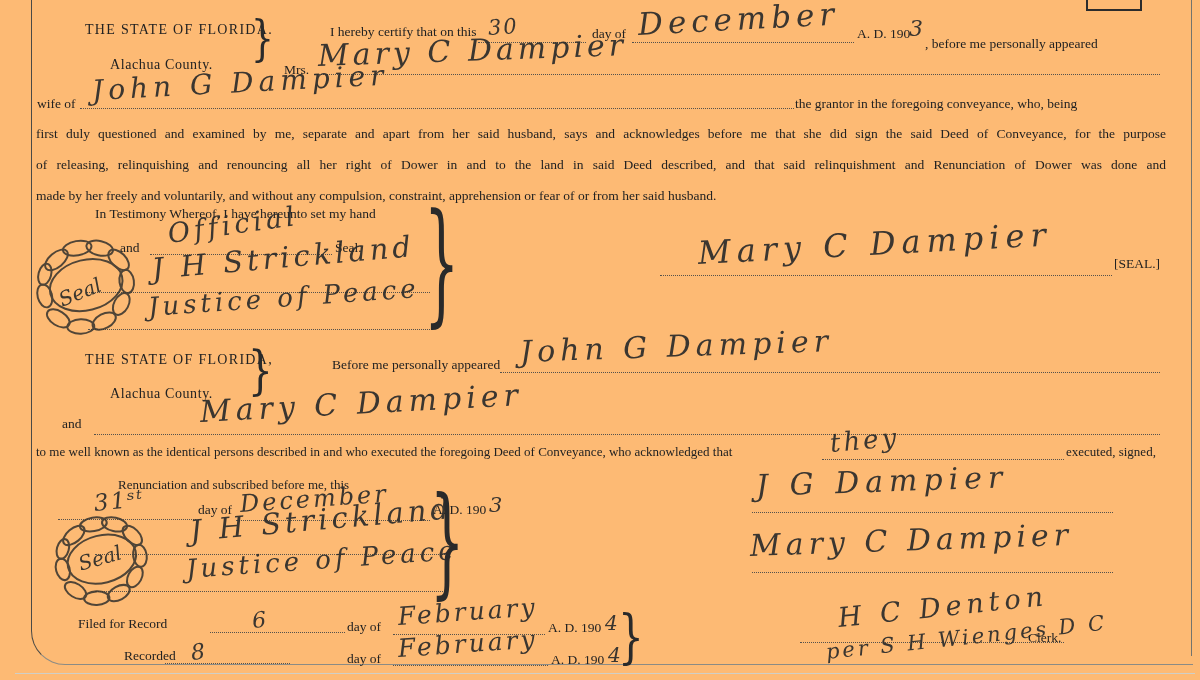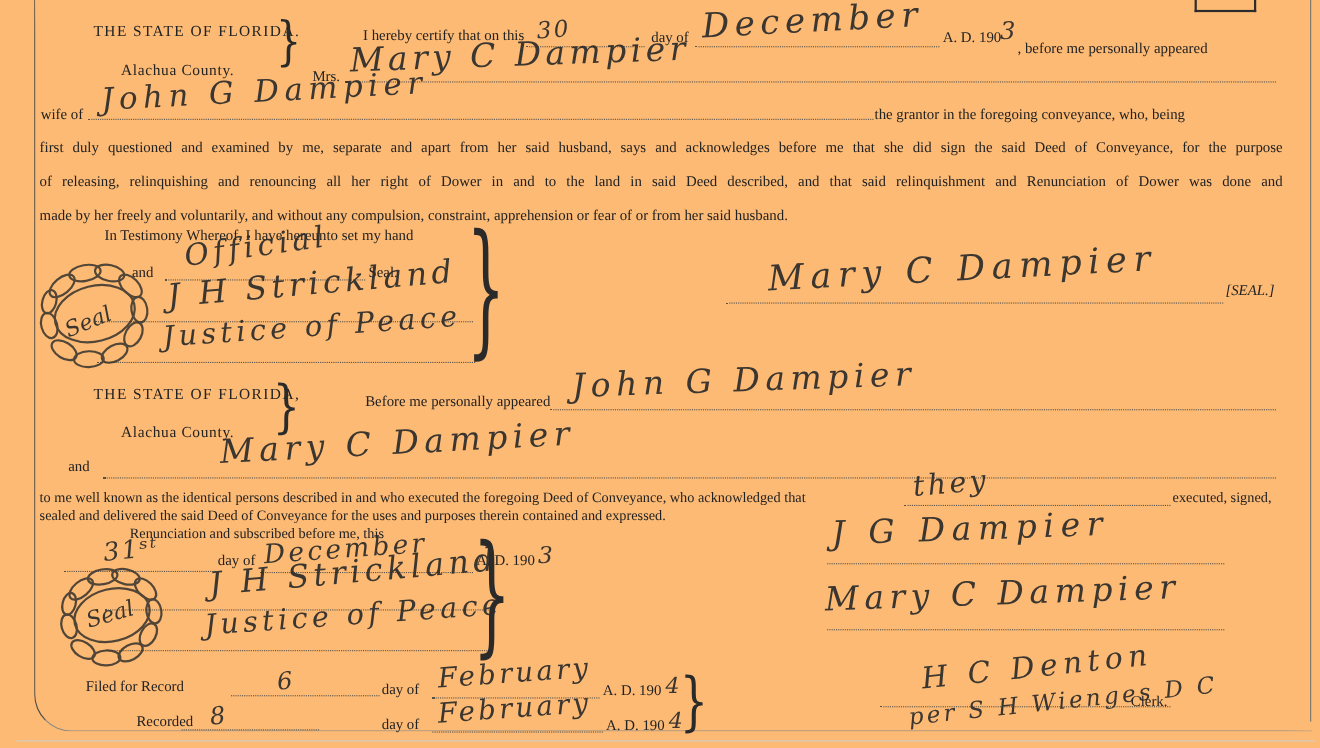--- a/index.html
+++ b/index.html
@@ -79,39 +79,38 @@
       <ellipse cx="27" cy="95" rx="14" ry="8" transform="rotate(212 27 95)"></ellipse>
       <ellipse cx="12" cy="70" rx="13" ry="8" transform="rotate(255 12 70)"></ellipse>
       <ellipse cx="12" cy="46" rx="12" ry="7" transform="rotate(285 12 46)"></ellipse>
       <ellipse cx="58" cy="58" rx="41" ry="28" transform="rotate(-14 58 58)"></ellipse>
     </g>
   </svg>
   <div class="sealword" style="left:58px;top:280px;font-size:20px;transform:rotate(-22deg);">Seal</div>
 
   <div class="hw" style="left:698px;top:234px;font-size:32px;letter-spacing:6px;transform:rotate(-3deg);">Mary C Dampier</div>
   <div class="dot" style="left:660px;top:275px;width:452px;"></div>
-  <div class="p" style="left:1114px;top:256px;font-style:italic;">[SEAL.]</div>
+  <div class="p" style="left:1114px;top:256px;">[SEAL.]</div>
 
   <div class="p caps" style="left:85px;top:352px;">THE STATE OF FLORIDA,</div>
   <div class="brace" style="left:248px;top:346px;font-size:52px;transform:scaleX(.75);">}</div>
   <div class="p caps" style="left:110px;top:386px;letter-spacing:.6px;">Alachua County.</div>
 
   <div class="p" style="left:332px;top:357px;">Before me personally appeared</div>
   <div class="hw" style="left:520px;top:334px;font-size:30px;letter-spacing:5px;transform:rotate(-2deg);">John G Dampier</div>
   <div class="dot" style="left:500px;top:372px;width:660px;"></div>
 
   <div class="p" style="left:62px;top:416px;">and</div>
   <div class="hw" style="left:200px;top:394px;font-size:30px;letter-spacing:5px;transform:rotate(-3deg);">Mary C Dampier</div>
   <div class="dot" style="left:94px;top:434px;width:1066px;"></div>
 
   <div class="p" style="left:36px;top:444px;font-size:13px;">to me well known as the identical persons described in and who executed the foregoing Deed of Conveyance, who acknowledged that</div>
   <div class="hw" style="left:830px;top:428px;font-size:26px;letter-spacing:3px;transform:rotate(-5deg);">they</div>
   <div class="dot" style="left:822px;top:459px;width:242px;"></div>
   <div class="p" style="left:1066px;top:444px;font-size:13px;">executed, signed,</div>
-  <div class="p" style="left:36px;top:461px;font-size:13px;">sealed and delivered the said Deed of Conveyance for the uses and purposes therein contained and  expressed.</div>
   <div class="p" style="left:118px;top:477px;font-size:13px;">Renunciation and subscribed before me, this</div>
 
   <div class="hw" style="left:94px;top:490px;font-size:23px;transform:rotate(-6deg);">31ˢᵗ</div>
   <div class="dot" style="left:58px;top:519px;width:138px;"></div>
   <div class="p" style="left:198px;top:502px;">day of</div>
   <div class="hw" style="left:240px;top:490px;font-size:24px;letter-spacing:3px;transform:rotate(-4deg);">December</div>
   <div class="dot" style="left:236px;top:520px;width:194px;"></div>
   <div class="p" style="left:433px;top:502px;">A. D. 190</div>
   <div class="hw" style="left:489px;top:493px;font-size:21px;">3</div>
 

